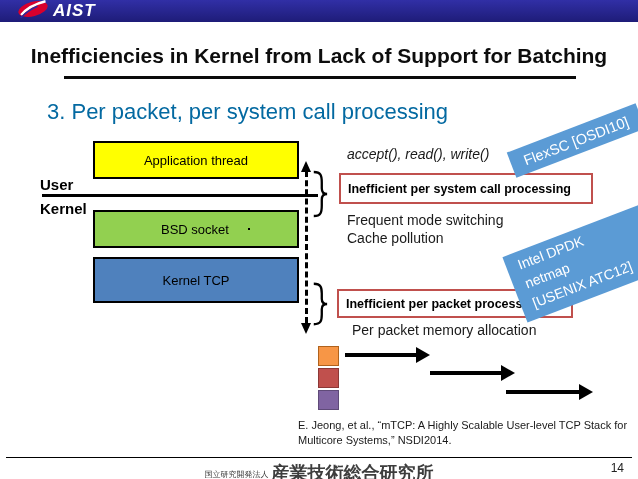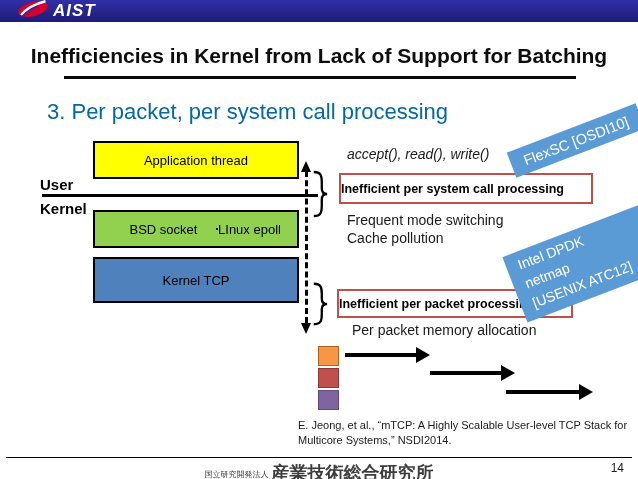--- a/index.html
+++ b/index.html
@@ -32,21 +32,21 @@
   .uk-line{position:absolute;left:42px;top:194px;width:276px;height:3px;background:#000;}
   
   .dash-line{position:absolute;left:305px;top:171px;height:152px;width:0;border-left:3px dashed #000;}
   .tri{position:absolute;width:0;height:0;}
   .tri-up{left:301px;top:161px;border-left:5.5px solid transparent;border-right:5.5px solid transparent;border-bottom:11px solid #000;}
   .tri-down{left:301px;top:323px;border-left:5.5px solid transparent;border-right:5.5px solid transparent;border-top:11px solid #000;}
   .brace{position:absolute;}
   
   .syscalls{position:absolute;left:347px;top:146px;font-size:14px;font-style:italic;color:#1a1a1a;}
   .issue-box{position:absolute;border:2px solid #c0504d;background:#fff;box-sizing:border-box;
-    display:flex;align-items:center;font-weight:bold;font-size:12.5px;color:#000;}
+    display:flex;align-items:center;font-weight:bold;font-size:12.5px;color:#000;padding-left:7px;}
   .issue-syscall{left:339px;top:173px;width:254px;height:31px;}
   .issue-packet{left:337px;top:289px;width:236px;height:29px;}
   .note{position:absolute;font-size:14px;color:#1a1a1a;}
   .note-1{left:347px;top:212px;}
   .note-2{left:347px;top:230px;}
   .note-3{left:352px;top:322px;text-align:right;}
   
   .ref-tag{position:absolute;background:#5b9bd5;color:#fff;transform:rotate(-21deg);}
   .ref-flexsc{left:507px;top:127px;width:138px;height:27px;display:flex;align-items:center;
     justify-content:center;font-size:14.5px;}
@@ -96,21 +96,20 @@
   <div class="subtitle">3. Per packet, per system call processing</div>
 
   <div class="dbox app-thread">Application thread</div>
 
   <div class="side-label user-label">User</div>
   <div class="uk-line"></div>
   <div class="side-label kernel-label">Kernel</div>
 
   <div class="dbox green-row">
     <div class="cell first">BSD socket</div>
-    <div class="cell">LInux epoll</div>
   </div>
 
   <div class="dbox kernel-tcp">Kernel TCP</div>
 
   <div class="dash-line"></div>
   <div class="tri tri-up"></div>
   <div class="tri tri-down"></div>
 
   <div class="brace" style="left:312px;top:170px;">
     <svg width="16" height="48" viewBox="0 0 18 50" preserveAspectRatio="none">

